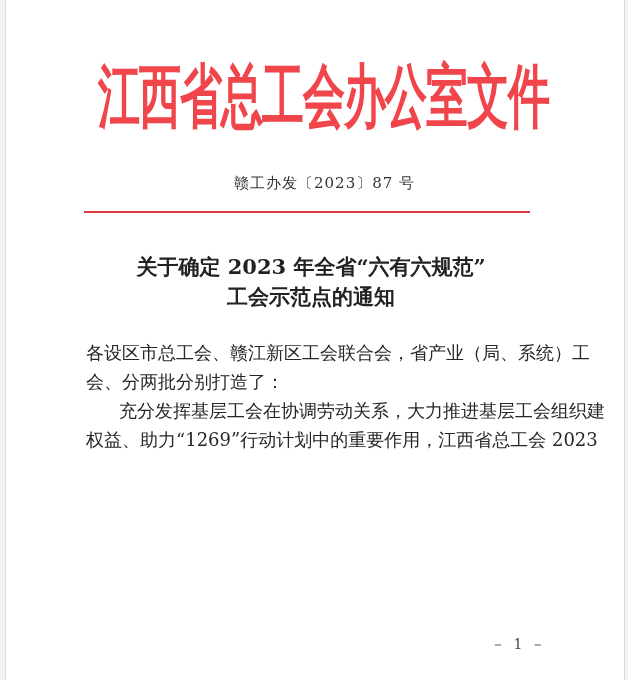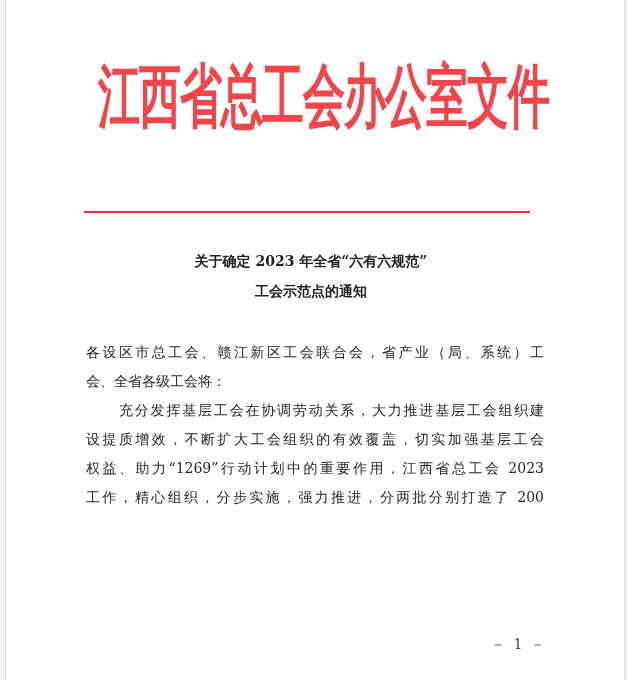--- a/index.html
+++ b/index.html
@@ -73,33 +73,33 @@
     height: 2px;
     background: #e0393f;
   }
   .title {
     position: absolute;
     left: 0;
     width: 620px;
     text-align: center;
     font-family: "DejaVu Serif", "Liberation Serif", serif;
     font-weight: bold;
-    font-size: 14px;
+    font-size: 21px;
     color: #222222;
     white-space: nowrap;
   }
   .title.line1 { top: 253px; left: -5px; }
   .title.line2 { top: 283px; left: -5px; text-align: center; }
   .body-text {
     position: absolute;
     left: 80px;
     top: 338px;
     width: 458px;
     font-family: "DejaVu Serif", "Liberation Serif", serif;
-    font-size: 14px;
+    font-size: 18px;
     color: #262626;
     line-height: 29px;
   }
   .body-line {
     display: block;
     white-space: nowrap;
     text-align: justify;
     text-align-last: justify;
     height: 29px;
   }
@@ -133,30 +133,29 @@
     <span>总</span>
     <span>工</span>
     <span>会</span>
     <span>办</span>
     <span>公</span>
     <span>室</span>
     <span>文</span>
     <span>件</span>
   </div>
 
+  <div class="doc-number">赣工办发〔2023〕87 号</div>
 
   <div class="red-rule"></div>
 
   <div class="title line1">关于确定 2023 年全省“六有六规范”</div>
   <div class="title line2">工会示范点的通知</div>
 
   <div class="body-text">
     <span class="body-line">各设区市总工会、赣江新区工会联合会，省产业（局、系统）工</span>
-    <span class="body-line last">会、全省各级工会将：</span>
+    <span class="body-line last">会、分两批分别打造了：</span>
     <span class="body-line indent">充分发挥基层工会在协调劳动关系，大力推进基层工会组织建</span>
-    <span class="body-line">设提质增效，不断扩大工会组织的有效覆盖，切实加强基层工会</span>
     <span class="body-line">权益、助力“1269”行动计划中的重要作用，江西省总工会 2023</span>
-    <span class="body-line">工作，精心组织，分步实施，强力推进，分两批分别打造了 200</span>
   </div>
 
   <div class="page-number">－ 1 －</div>
 
 </div>
 
 </body></html>

